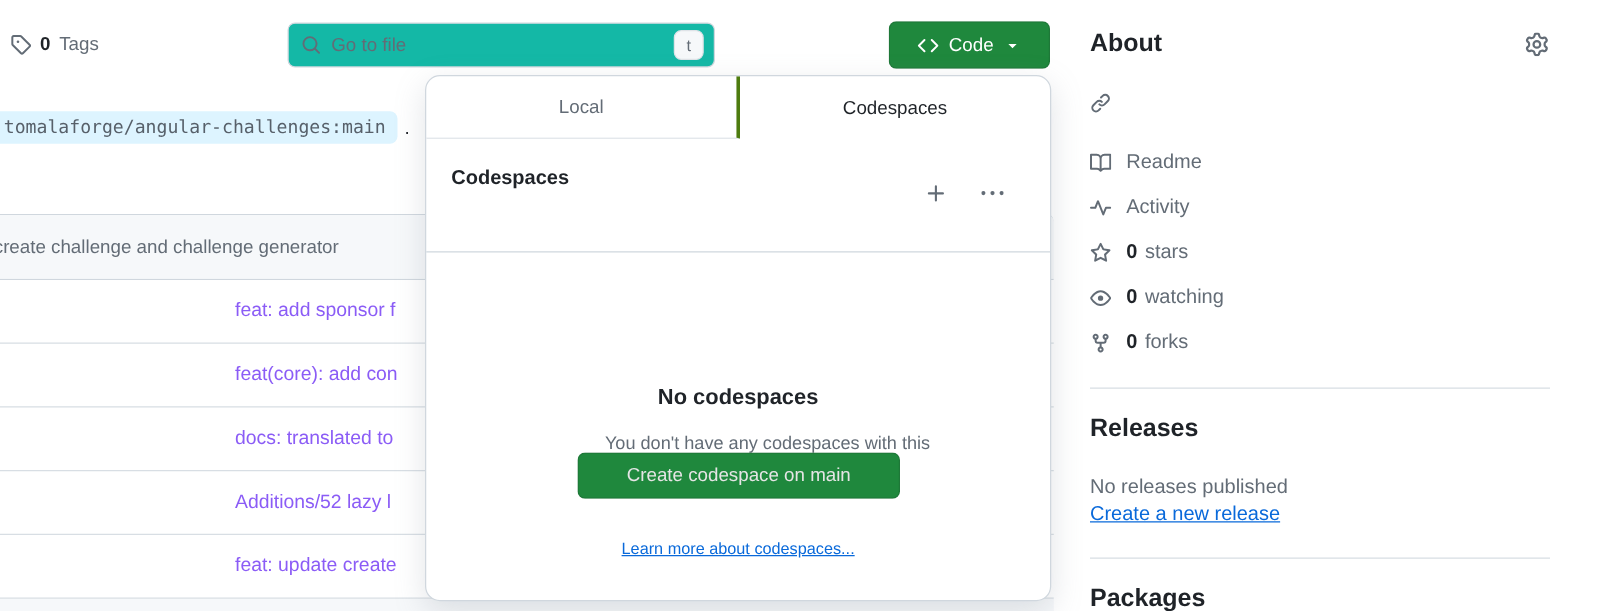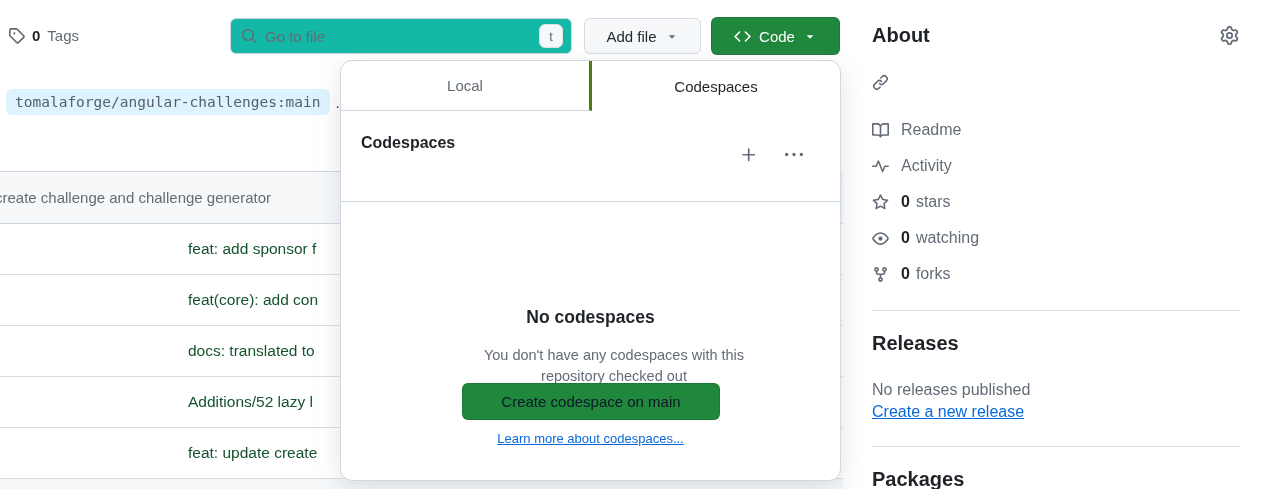--- a/index.html
+++ b/index.html
@@ -30,35 +30,35 @@
 
   .btn { display:flex; align-items:center; justify-content:center; gap:8px;
     border-radius:6px; font-size:15px; cursor:pointer; }
   .btn-default { left:584px; top:18px; width:117px; height:36px;
     background:#f6f8fa; border:1px solid #d5dbe1; color:#24292f; }
   .btn-default .caret { color:#636c76; }
   .btn-code { left:711px; top:17px; width:129px; height:38px;
     background:#1f883d; border:1px solid rgba(27,31,36,0.15); color:#fff; }
 
   
-  .fork-ref { left:12px; top:89px; display:flex; align-items:center; font-size:15px; }
+  .fork-ref { left:0; top:89px; display:flex; align-items:center; font-size:15px; }
   .ref-chip { margin-left:-6px; background:#ddf4ff; color:#57606a;
     font-family:"DejaVu Sans Mono","Liberation Mono",monospace; font-size:14.5px;
     padding:5px 9px; border-radius:6px; }
   .ref-suffix { margin-left:6px; color:#1f2328; }
 
   
   .file-table { left:0; top:171px; width:843px; z-index:1; }
   .commit-bar { height:53px; background:#f6f8fa; border-top:1px solid #d0d7de;
     border-bottom:1px solid #d0d7de; border-top-right-radius:6px;
     display:flex; align-items:center; }
   .commit-bar .msg { margin-left:-5px; font-size:15px; color:#636c76; cursor:pointer; }
   .file-row { height:51px; border-bottom:1px solid #d8dee4; position:relative; }
   .file-row .msg { position:absolute; left:188px; top:50%; transform:translateY(-50%);
-    font-size:15.5px; color:#14532d; white-space:nowrap; cursor:pointer; }
+    font-size:15.5px; color:#8b5cf6; white-space:nowrap; cursor:pointer; }
   .table-foot { height:10px; background:#f6f8fa; }
 
   
   .code-panel { left:340px; top:60px; width:501px; height:421px; z-index:5;
     background:#fff; border:1px solid #d0d7de; border-radius:12px;
     box-shadow:0 8px 24px rgba(140,149,159,0.25); }
   .tabbar { display:flex; height:50px; }
   .tab { flex:1; display:flex; align-items:center; justify-content:center;
     font-size:15px; cursor:pointer; }
   .tab-local { color:#636c76; border-right:3px solid #4d7c0f;
@@ -69,22 +69,22 @@
   .panel-iconbtn { color:#636c76; cursor:pointer; background:none; border:none; }
   .plus-btn { left:399px; top:85px; }
   .kebab-btn { left:444px; top:85px; }
   .panel-divider { left:0; top:140px; width:100%; border-top:1px solid #d0d7de; }
   .empty-title { left:0; top:246px; width:100%; text-align:center;
     font-size:17.5px; font-weight:bold; color:#1f2328; }
   .empty-msg { left:0; top:284px; width:100%; text-align:center;
     font-size:14.5px; color:#636c76; line-height:21px;padding-left:47px; }
   .create-btn { left:121px; top:301px; width:258px; height:37px;
     background:#1f883d; border:1px solid rgba(27,31,36,0.15); border-radius:6px;
-    color:#0f172a; font-size:15px; display:flex; align-items:center;
-    justify-content:center; cursor:pointer; font-family:inherit;margin-top:21px; }
+    color:#e5e5e5; font-size:15px; display:flex; align-items:center;
+    justify-content:center; cursor:pointer; font-family:inherit; }
   .learn-link { left:0; top:370px; width:100%; text-align:center; font-size:13px; }
   .learn-link a, .blue-link { color:#0969da; text-decoration:underline; cursor:pointer; }
 
   
   .sidebar { left:872px; top:0; width:368px; height:489px; }
   .sb-heading { font-size:20px; font-weight:bold; color:#1f2328; }
   .about-title { left:0; top:24px; }
   .gear-btn { left:348px; top:26px; color:#636c76; cursor:pointer;
     background:none; border:none; }
   .sb-row { left:0; display:flex; align-items:center; gap:12px; font-size:16px;
@@ -116,28 +116,20 @@
   <div class="abs search-box">
     <span class="icon-gray">
       <svg width="16" height="16" viewBox="0 0 16 16" fill="currentColor">
           <path d="M10.68 11.74a6 6 0 0 1-7.922-8.982 6 6 0 0 1 8.982 7.922l3.04 3.04a.749.749 0 0 1-.326 1.275.749.749 0 0 1-.734-.215ZM11.5 7a4.499 4.499 0 1 0-8.997 0A4.499 4.499 0 0 0 11.5 7Z"></path>
         </svg>
     </span>
     <input type="text" placeholder="Go to file" style="">
     <span class="kbd-badge">t</span>
   </div>
 
-  <button class="abs btn btn-default">
-    <span>Add file</span>
-    <span class="caret">
-      <svg width="14" height="14" viewBox="0 0 16 16" fill="currentColor">
-          <path d="m4.427 7.427 3.396 3.396a.25.25 0 0 0 .354 0l3.396-3.396A.25.25 0 0 0 11.396 7H4.604a.25.25 0 0 0-.177.427Z"></path>
-        </svg>
-    </span>
-  </button>
 
   <button class="abs btn btn-code">
     <span>
       <svg width="17" height="17" viewBox="0 0 16 16" fill="currentColor">
           <path d="m11.28 3.22 4.25 4.25a.75.75 0 0 1 0 1.06l-4.25 4.25a.749.749 0 0 1-1.275-.326.749.749 0 0 1 .215-.734L13.94 8l-3.72-3.72a.749.749 0 0 1 .326-1.275.749.749 0 0 1 .734.215Zm-6.56 0a.751.751 0 0 1 1.042.018.751.751 0 0 1 .018 1.042L2.06 8l3.72 3.72a.749.749 0 0 1-.326 1.275.749.749 0 0 1-.734-.215L.47 8.53a.75.75 0 0 1 0-1.06Z"></path>
         </svg>
     </span>
     <span>Code</span>
     <span>
       <svg width="14" height="14" viewBox="0 0 16 16" fill="currentColor">

